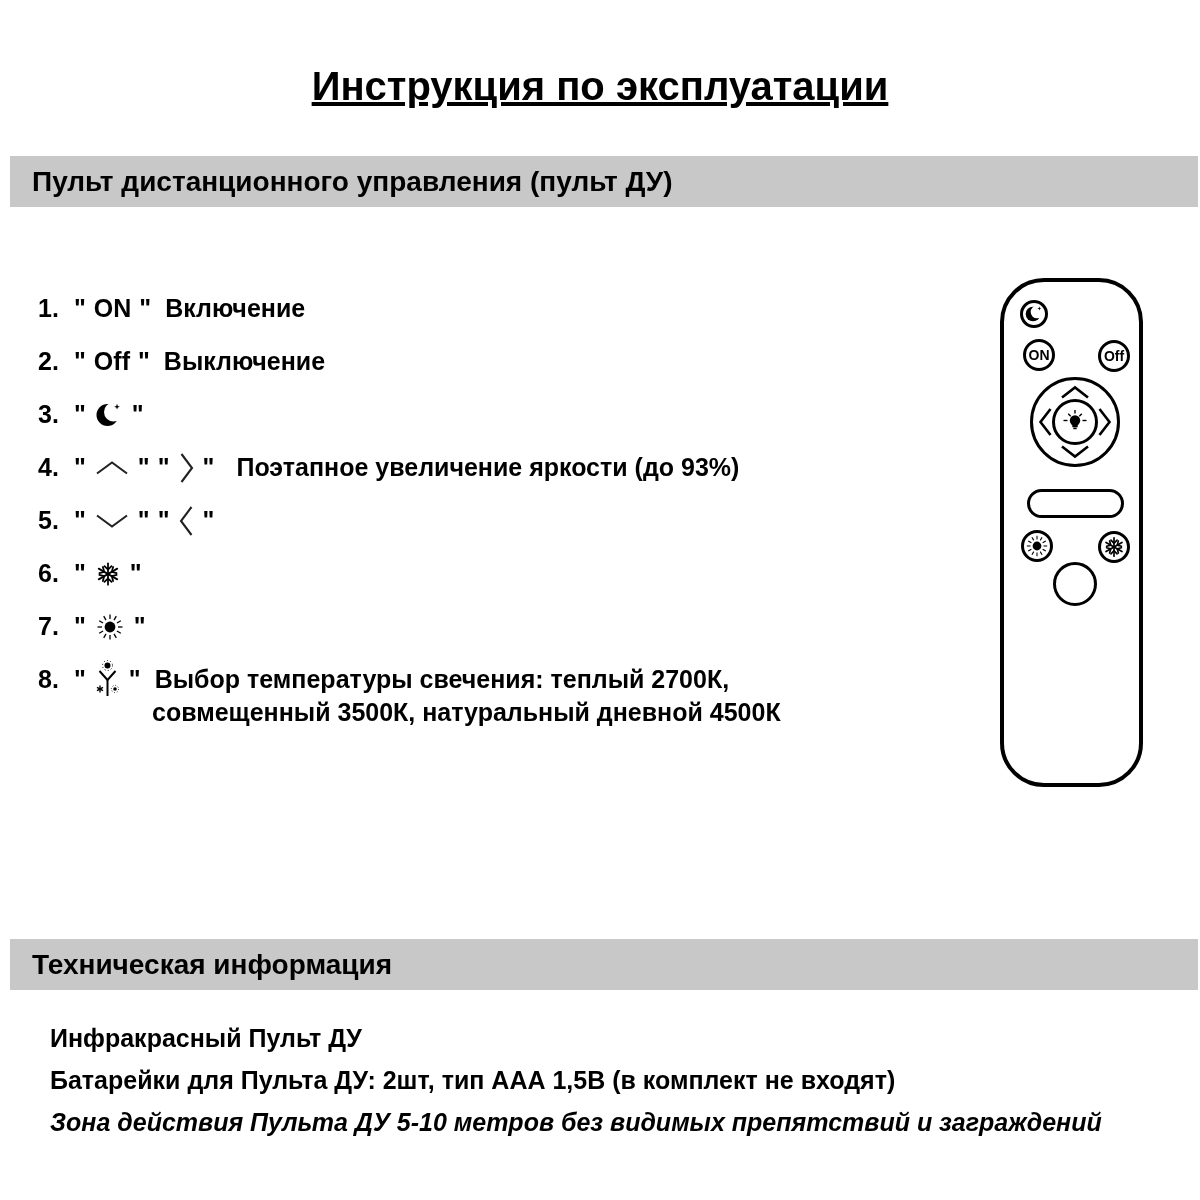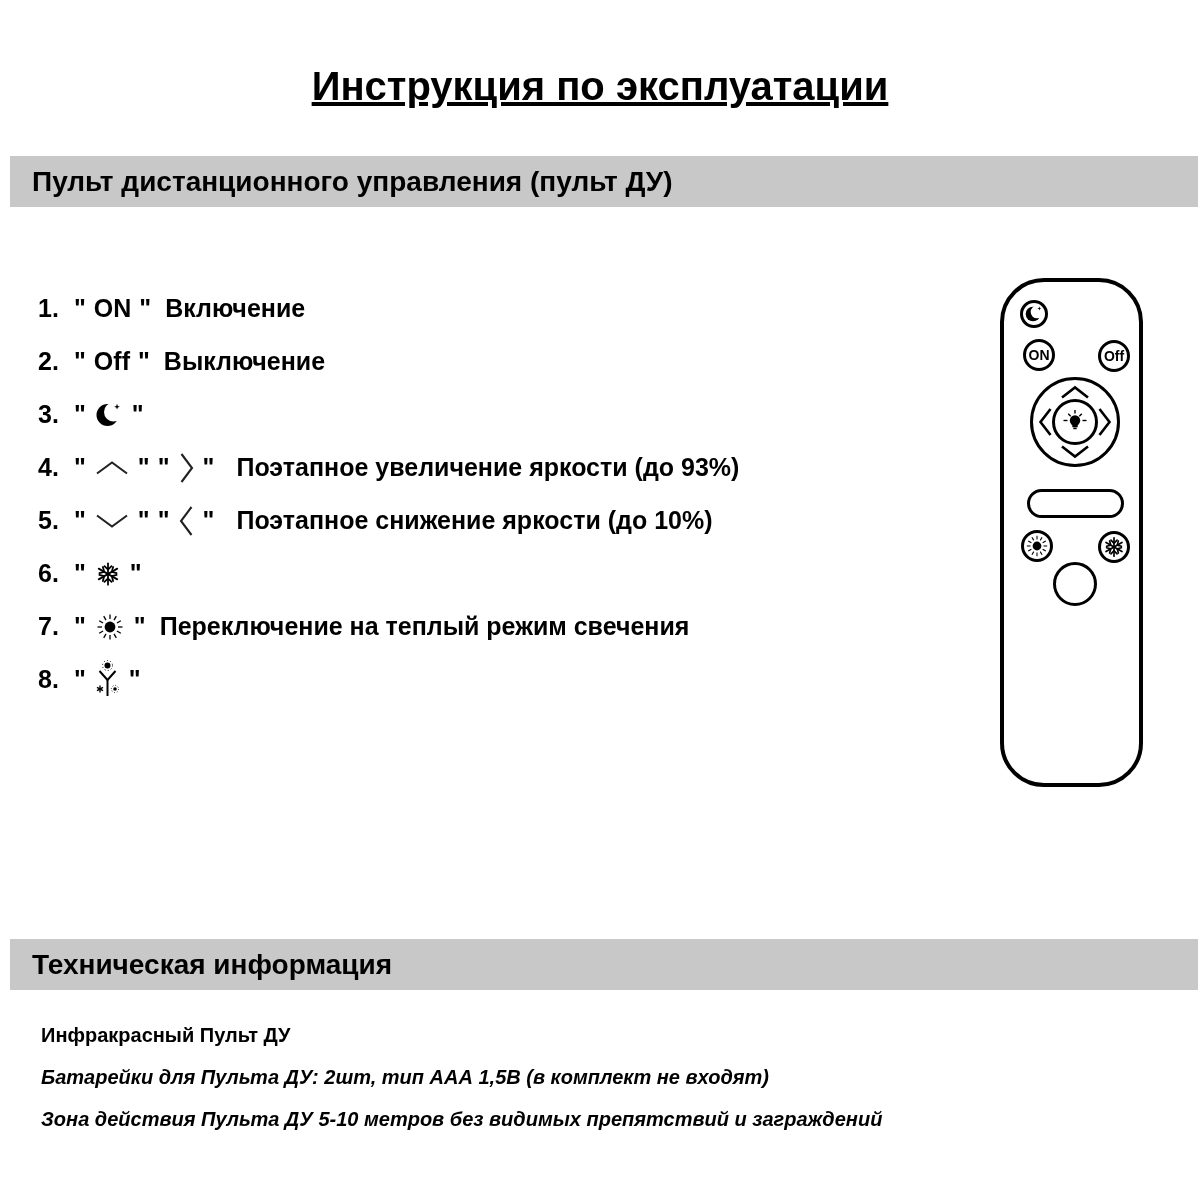--- a/index.html
+++ b/index.html
@@ -58,22 +58,22 @@
   .dp-up   { left:26px; top:5px; }
   .dp-down { left:26px; bottom:5px; }
   .dp-left { left:5px;  top:26px; }
   .dp-right{ right:5px; top:26px; }
   .r-pill  { position:absolute; left:23px; top:207px; width:97px; height:29px;
              border:3px solid #000; border-radius:15px; background:#fff; }
   .r-warm  { left:17px; top:248px; width:32px; height:32px; }
   .r-cold  { left:94px; top:249px; width:32px; height:32px; }
   .r-round { left:49px; top:280px; width:44px; height:44px; }
 
-  .tech-line { position:absolute; left:41px; font-size:20px; white-space:nowrap; }
-  .t1 { top:1024px; } .t2 { top:1066px;font-style:italic; } .t3 { top:1108px;font-style:italic; }
+  .tech-line { position:absolute; left:50px; font-size:25px; white-space:nowrap; }
+  .t1 { top:1024px; } .t2 { top:1066px; } .t3 { top:1108px;font-style:italic; }
 </style>
 </head>
 <body>
 
 <main>
 
   <h1 class="title">Инструкция по эксплуатации</h1>
 
   <div class="bar bar-remote">
     <span>Пульт дистанционного управления (пульт ДУ)</span>
@@ -133,21 +133,20 @@
       <span class="q">"</span>
       <svg width="36" height="16" viewBox="0 0 36 16">
         <polyline points="3,2.5 18,13.5 33,2.5" fill="none" stroke="#222" stroke-width="2.1"></polyline>
       </svg>
       <span class="q">"</span>
       <span class="q">"</span>
       <svg width="17" height="34" viewBox="0 0 17 34">
         <polyline points="13.5,3 3,17 13.5,31" fill="none" stroke="#222" stroke-width="2.1"></polyline>
       </svg>
       <span class="q">"</span>
-      <span class="desc">Поэтапное снижение яркости (до 10%)</span>
     </li>
 
     <li class="li">
       <span class="num">6.</span>
       <span class="q">"</span>
       <svg width="28" height="28" viewBox="0 0 30 30">
         <g stroke="#000" stroke-width="1.9" fill="none" stroke-linecap="round">
           <line x1="15" y1="3.5" x2="15" y2="26.5"></line>
           <path d="M11.2,6.5 L15,10.3 L18.8,6.5"></path>
             <path d="M11.2,23.5 L15,19.7 L18.8,23.5"></path>
@@ -180,21 +179,20 @@
             <line x1="9.07" y1="20" x2="5.18" y2="22.25"></line>
           <line x1="8" y1="16" x2="3.5" y2="16"></line>
             <line x1="9.07" y1="12" x2="5.18" y2="9.75"></line>
           <line x1="12" y1="9.07" x2="9.75" y2="5.18"></line>
             <line x1="16" y1="8" x2="16" y2="3.5"></line>
           <line x1="20" y1="9.07" x2="22.25" y2="5.18"></line>
             <line x1="22.93" y1="12" x2="26.82" y2="9.75"></line>
         </g>
       </svg>
       <span class="q">"</span>
-      <span class="desc">Переключение на теплый режим свечения</span>
     </li>
 
     <li class="li8">
       <div class="line1">
         <span class="num">8.</span>
         <span class="q">"</span>
         <svg width="27" height="40" viewBox="0 0 27 40">
           <g stroke="#000" stroke-width="2" fill="none">
             <line x1="13.5" y1="20" x2="13.5" y2="36"></line>
             <line x1="13.5" y1="20" x2="5.5" y2="11"></line>
@@ -204,21 +202,23 @@
           <circle cx="13.5" cy="5.5" r="5" fill="none" stroke="#000" stroke-width="1" stroke-dasharray="1 2.2"></circle>
           <g stroke="#000" stroke-width="1.4">
             <line x1="6" y1="25.5" x2="6" y2="32.5"></line>
             <line x1="3" y1="27.3" x2="9" y2="30.7"></line>
             <line x1="3" y1="30.7" x2="9" y2="27.3"></line>
           </g>
           <circle cx="21" cy="29" r="1.8" fill="#000"></circle>
           <circle cx="21" cy="29" r="3.6" fill="none" stroke="#000" stroke-width="0.9" stroke-dasharray="0.9 1.9"></circle>
         </svg>
         <span class="q">"</span>
+        <span class="desc">Выбор температуры свечения: теплый 2700К,</span>
       </div>
+      <div class="line2">совмещенный 3500К, натуральный дневной 4500К</div>
     </li>
 
   </ol>
 
   <div class="remote">
 
     <div class="rbtn r-moon">
       <svg width="20" height="20" viewBox="0 0 30 30">
         <defs>
             <mask id="mB">

